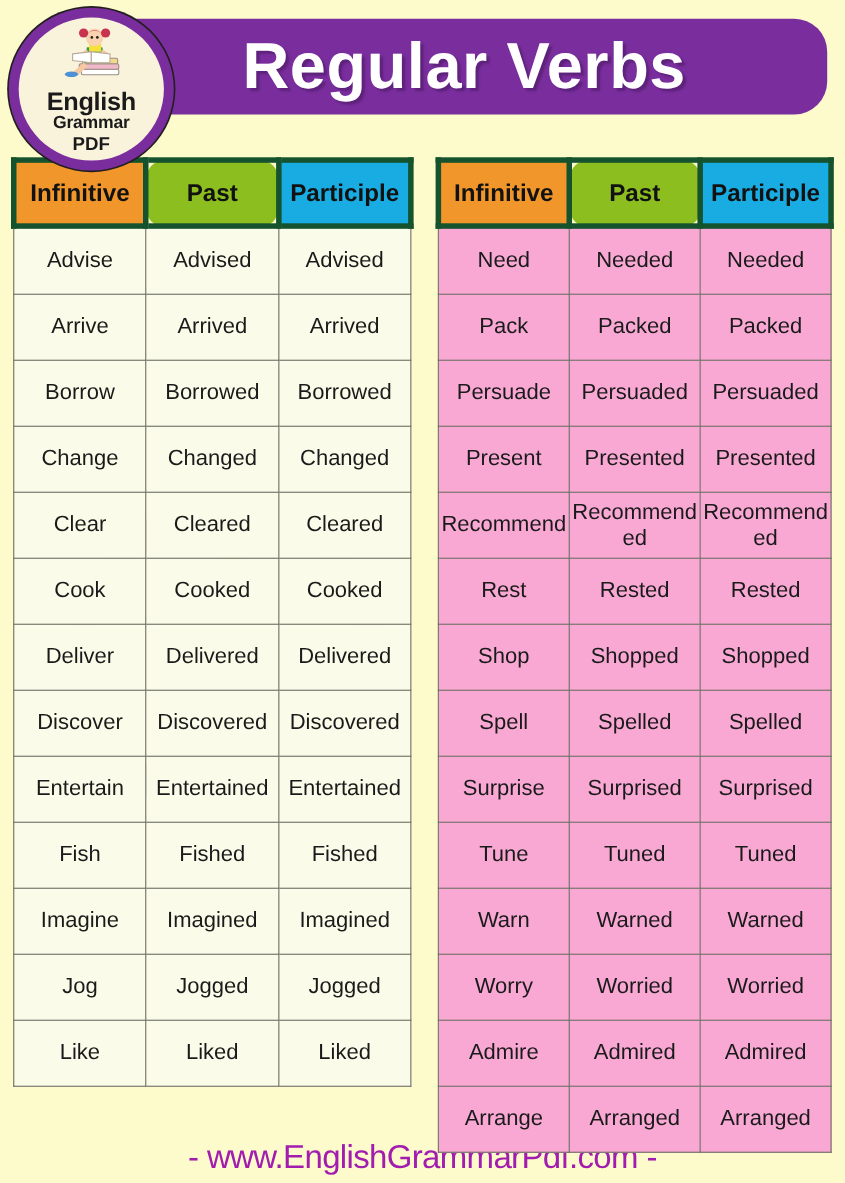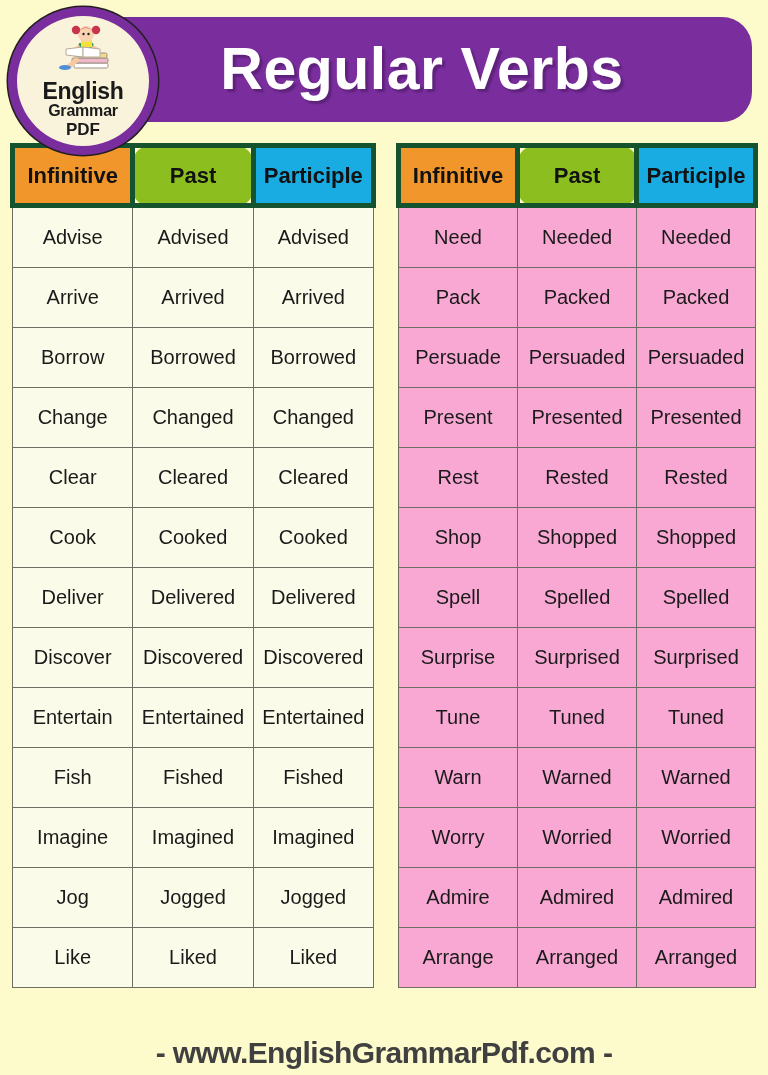--- a/index.html
+++ b/index.html
@@ -5,21 +5,21 @@
   html,body{margin:0;padding:0;}
   body{
     width:768px;height:1075px;
     background:#fdfacb;
     font-family:"Liberation Sans",sans-serif;
     position:relative;overflow:hidden;
   }
 
   
   #header-banner{
-    position:absolute;left:92px;top:17px;width:660px;height:105px;
+    position:absolute;left:92px;top:17px;width:660px;height:87px;
     background:#7a2e9e;border-radius:30px;
     display:flex;align-items:center;justify-content:center;
   }
   #page-title{
     color:#ffffff;font-size:59px;font-weight:bold;letter-spacing:0.5px;
     text-shadow:3px 3px 2px rgba(60,20,80,.45);
     font-family:"Liberation Sans",sans-serif;
     line-height:1;
     white-space:nowrap;
   }
@@ -96,21 +96,21 @@
     word-break:break-all;
     background:transparent;
   }
   #table-left td{background:#fbfbe9;}
   #table-right td{background:#f9a8d4;}
 
   
   #footer{
     position:absolute;left:0;top:1036px;width:768px;
     text-align:center;
-    font-size:30px;font-weight:bold;color:#404040;
+    font-size:30px;font-weight:normal;color:#a21caf;
     letter-spacing:-0.6px;
     font-family:"Liberation Sans",sans-serif;
   }
 </style>
 </head>
 <body>
 
 <div id="header-banner">
   <div id="page-title">Regular Verbs</div>
 </div>
@@ -290,20 +290,25 @@
         <td>Persuade</td>
         <td>Persuaded</td>
         <td>Persuaded</td>
       </tr>
       <tr>
         <td>Present</td>
         <td>Presented</td>
         <td>Presented</td>
       </tr>
       <tr>
+        <td>Recommend</td>
+        <td>Recommended</td>
+        <td>Recommended</td>
+      </tr>
+      <tr>
         <td>Rest</td>
         <td>Rested</td>
         <td>Rested</td>
       </tr>
       <tr>
         <td>Shop</td>
         <td>Shopped</td>
         <td>Shopped</td>
       </tr>
       <tr>

